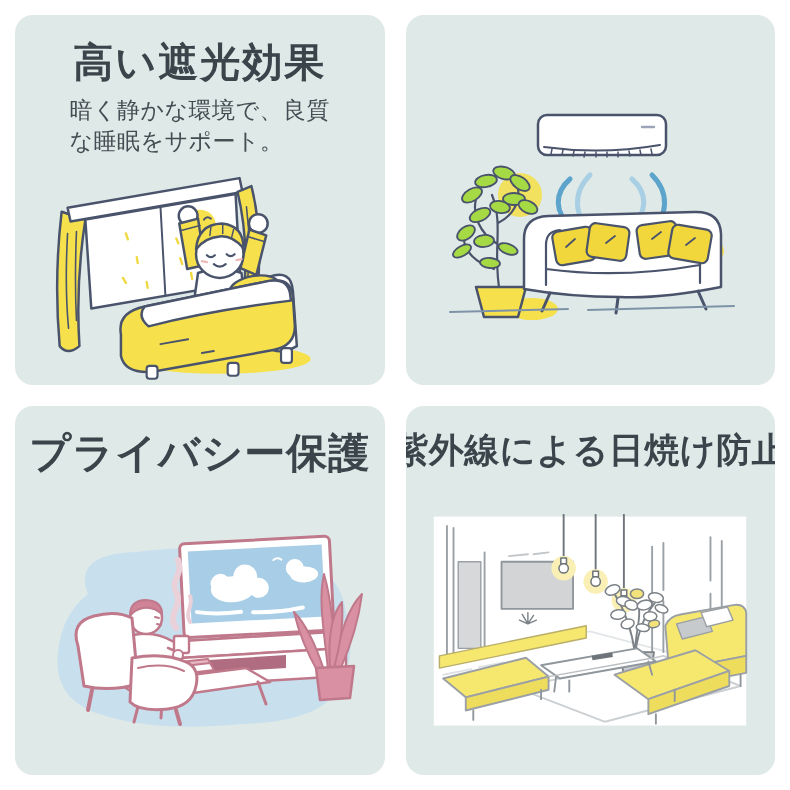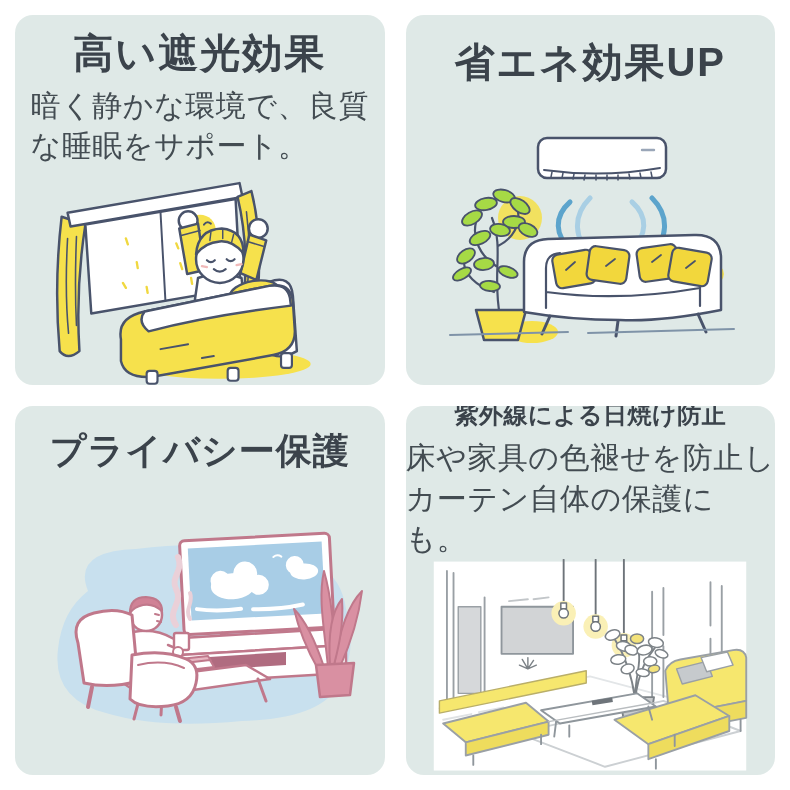--- a/index.html
+++ b/index.html
@@ -15,24 +15,24 @@
   }
   .panel{
     background:#dfe9e7;border-radius:18px;
     display:flex;flex-direction:column;align-items:center;
     box-sizing:border-box;padding-top:24px;overflow:hidden;justify-content:flex-end;
   }
   .panel h2{
     margin:0;font-size:40px;font-weight:700;color:#3b434b;
     letter-spacing:2px;line-height:1.15;white-space:nowrap;
   }
-  .panel:nth-child(3) h2{font-size:36px;letter-spacing:1px;}
-  .panel:nth-child(4) h2{font-size:24px;letter-spacing:0.5px;}
+  .panel:nth-child(3) h2{font-size:41px;letter-spacing:1px;}
+  .panel:nth-child(4) h2{font-size:35px;letter-spacing:0.5px;}
   .panel .desc{
-    margin:10px 0 0 0;font-size:30px;line-height:1.34;color:#434c52;
+    margin:10px 0 0 0;font-size:23px;line-height:1.34;color:#434c52;
     white-space:pre-line;text-align:left;letter-spacing:0.5px;
   }
   .illo{
     flex:1;width:100%;display:flex;align-items:center;justify-content:center;
   }
   svg{display:block;}
 </style>
 </head>
 <body>
 
@@ -85,21 +85,20 @@
           <path d="M114,146 L240,120 Q258,117 261,132 L262,140 Q180,150 118,166 Q106,156 114,146 Z" fill="#ffffff" stroke="#49536b" stroke-width="2.5"></path>
           <path d="M130,184 l28,-5 M172,193 l12,-2" stroke="#49536b" stroke-width="2"></path>
           <rect x="116" y="206" width="11" height="13" rx="3" fill="#ffffff" stroke="#49536b" stroke-width="2.2"></rect>
           <rect x="198" y="203" width="11" height="13" rx="3" fill="#ffffff" stroke="#49536b" stroke-width="2.2"></rect>
         </g>
       </svg>
     </div>
   </section>
 
   <section class="panel">
-    <h2>省エネ効果UP</h2>
     <div class="illo">
       <svg width="340" height="218" viewBox="0 0 340 218">
         <g stroke-linecap="round" stroke-linejoin="round">
 
           <circle cx="100" cy="92" r="22" fill="#f3e050" opacity="0.9"></circle>
           <ellipse cx="112" cy="206" rx="26" ry="11" fill="#f6e14c"></ellipse>
 
           <path d="M80,190 C72,150 84,122 72,92 M76,140 C60,130 52,112 56,96 M78,120 C94,112 100,98 98,86 M74,166 C56,160 44,148 44,136" fill="none" stroke="#49536b" stroke-width="2.2"></path>
 
           <g fill="#a6da45" stroke="#49536b" stroke-width="1.8">
@@ -207,22 +206,20 @@
           <path d="M104,148 Q136,142 158,152 Q172,158 168,176 Q164,196 140,199 Q112,202 102,192 Z" fill="#ffffff" stroke="#c0788b" stroke-width="3"></path>
           <path d="M110,158 Q136,152 156,161" stroke="#c0788b" stroke-width="2" fill="none"></path>
           <path d="M64,180 L60,200 M148,200 L152,214" stroke="#c0788b" stroke-width="4"></path>
         </g>
       </svg>
     </div>
   </section>
 
   <section class="panel">
     <h2>紫外線による日焼け防止</h2>
-    <p class="desc">床や家具の色褪せを防止し
-カーテン自体の保護にも。</p>
     <div class="illo">
       <svg width="320" height="216" viewBox="0 0 340 228">
         <g stroke-linecap="round" stroke-linejoin="round">
           <rect x="4" y="2" width="332" height="222" fill="#ffffff"></rect>
           <path d="M10,158 L170,124 L336,168" stroke="#e3e6e8" stroke-width="2" fill="none"></path>
 
           <path d="M18,12 L18,150 M25,14 L25,148 M58,40 L58,140" stroke="#9aa0a5" stroke-width="2" fill="none"></path>
           <rect x="30" y="50" width="24" height="92" fill="#d6d8da" stroke="#9aa0a5" stroke-width="1.5"></rect>
 
           <rect x="76" y="50" width="76" height="50" fill="#d2d4d6" stroke="#8f969c" stroke-width="2"></rect>

